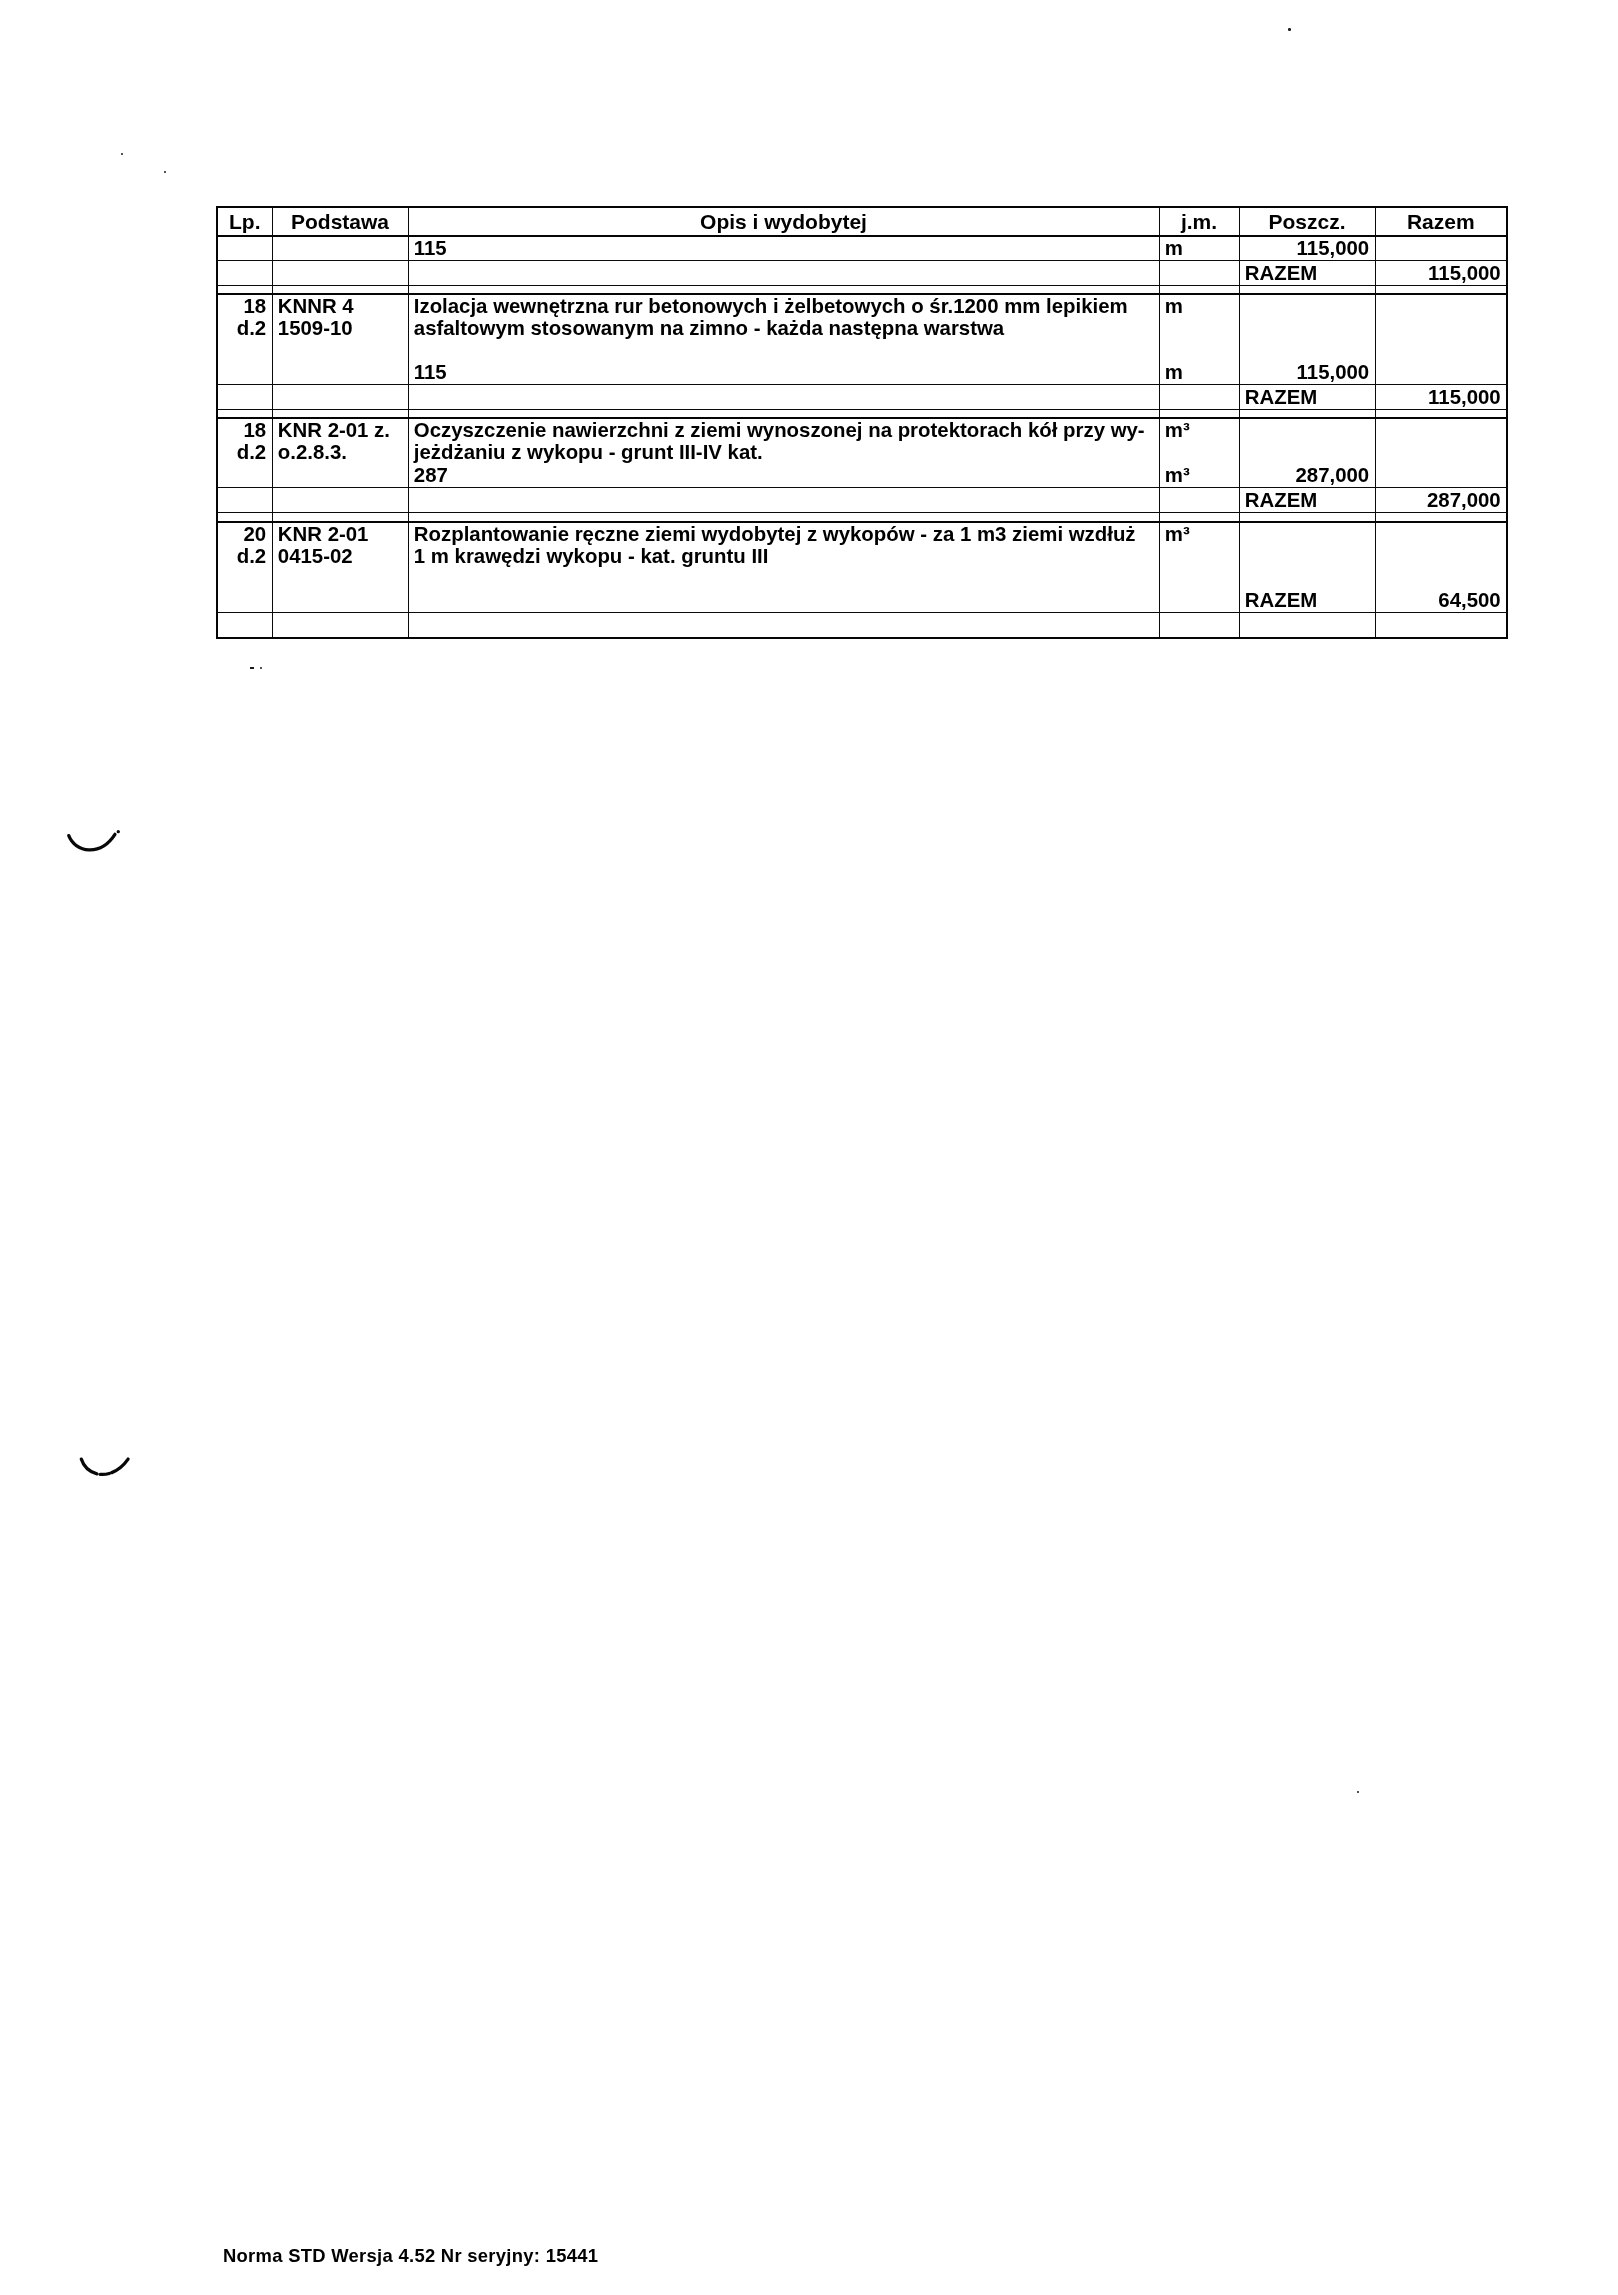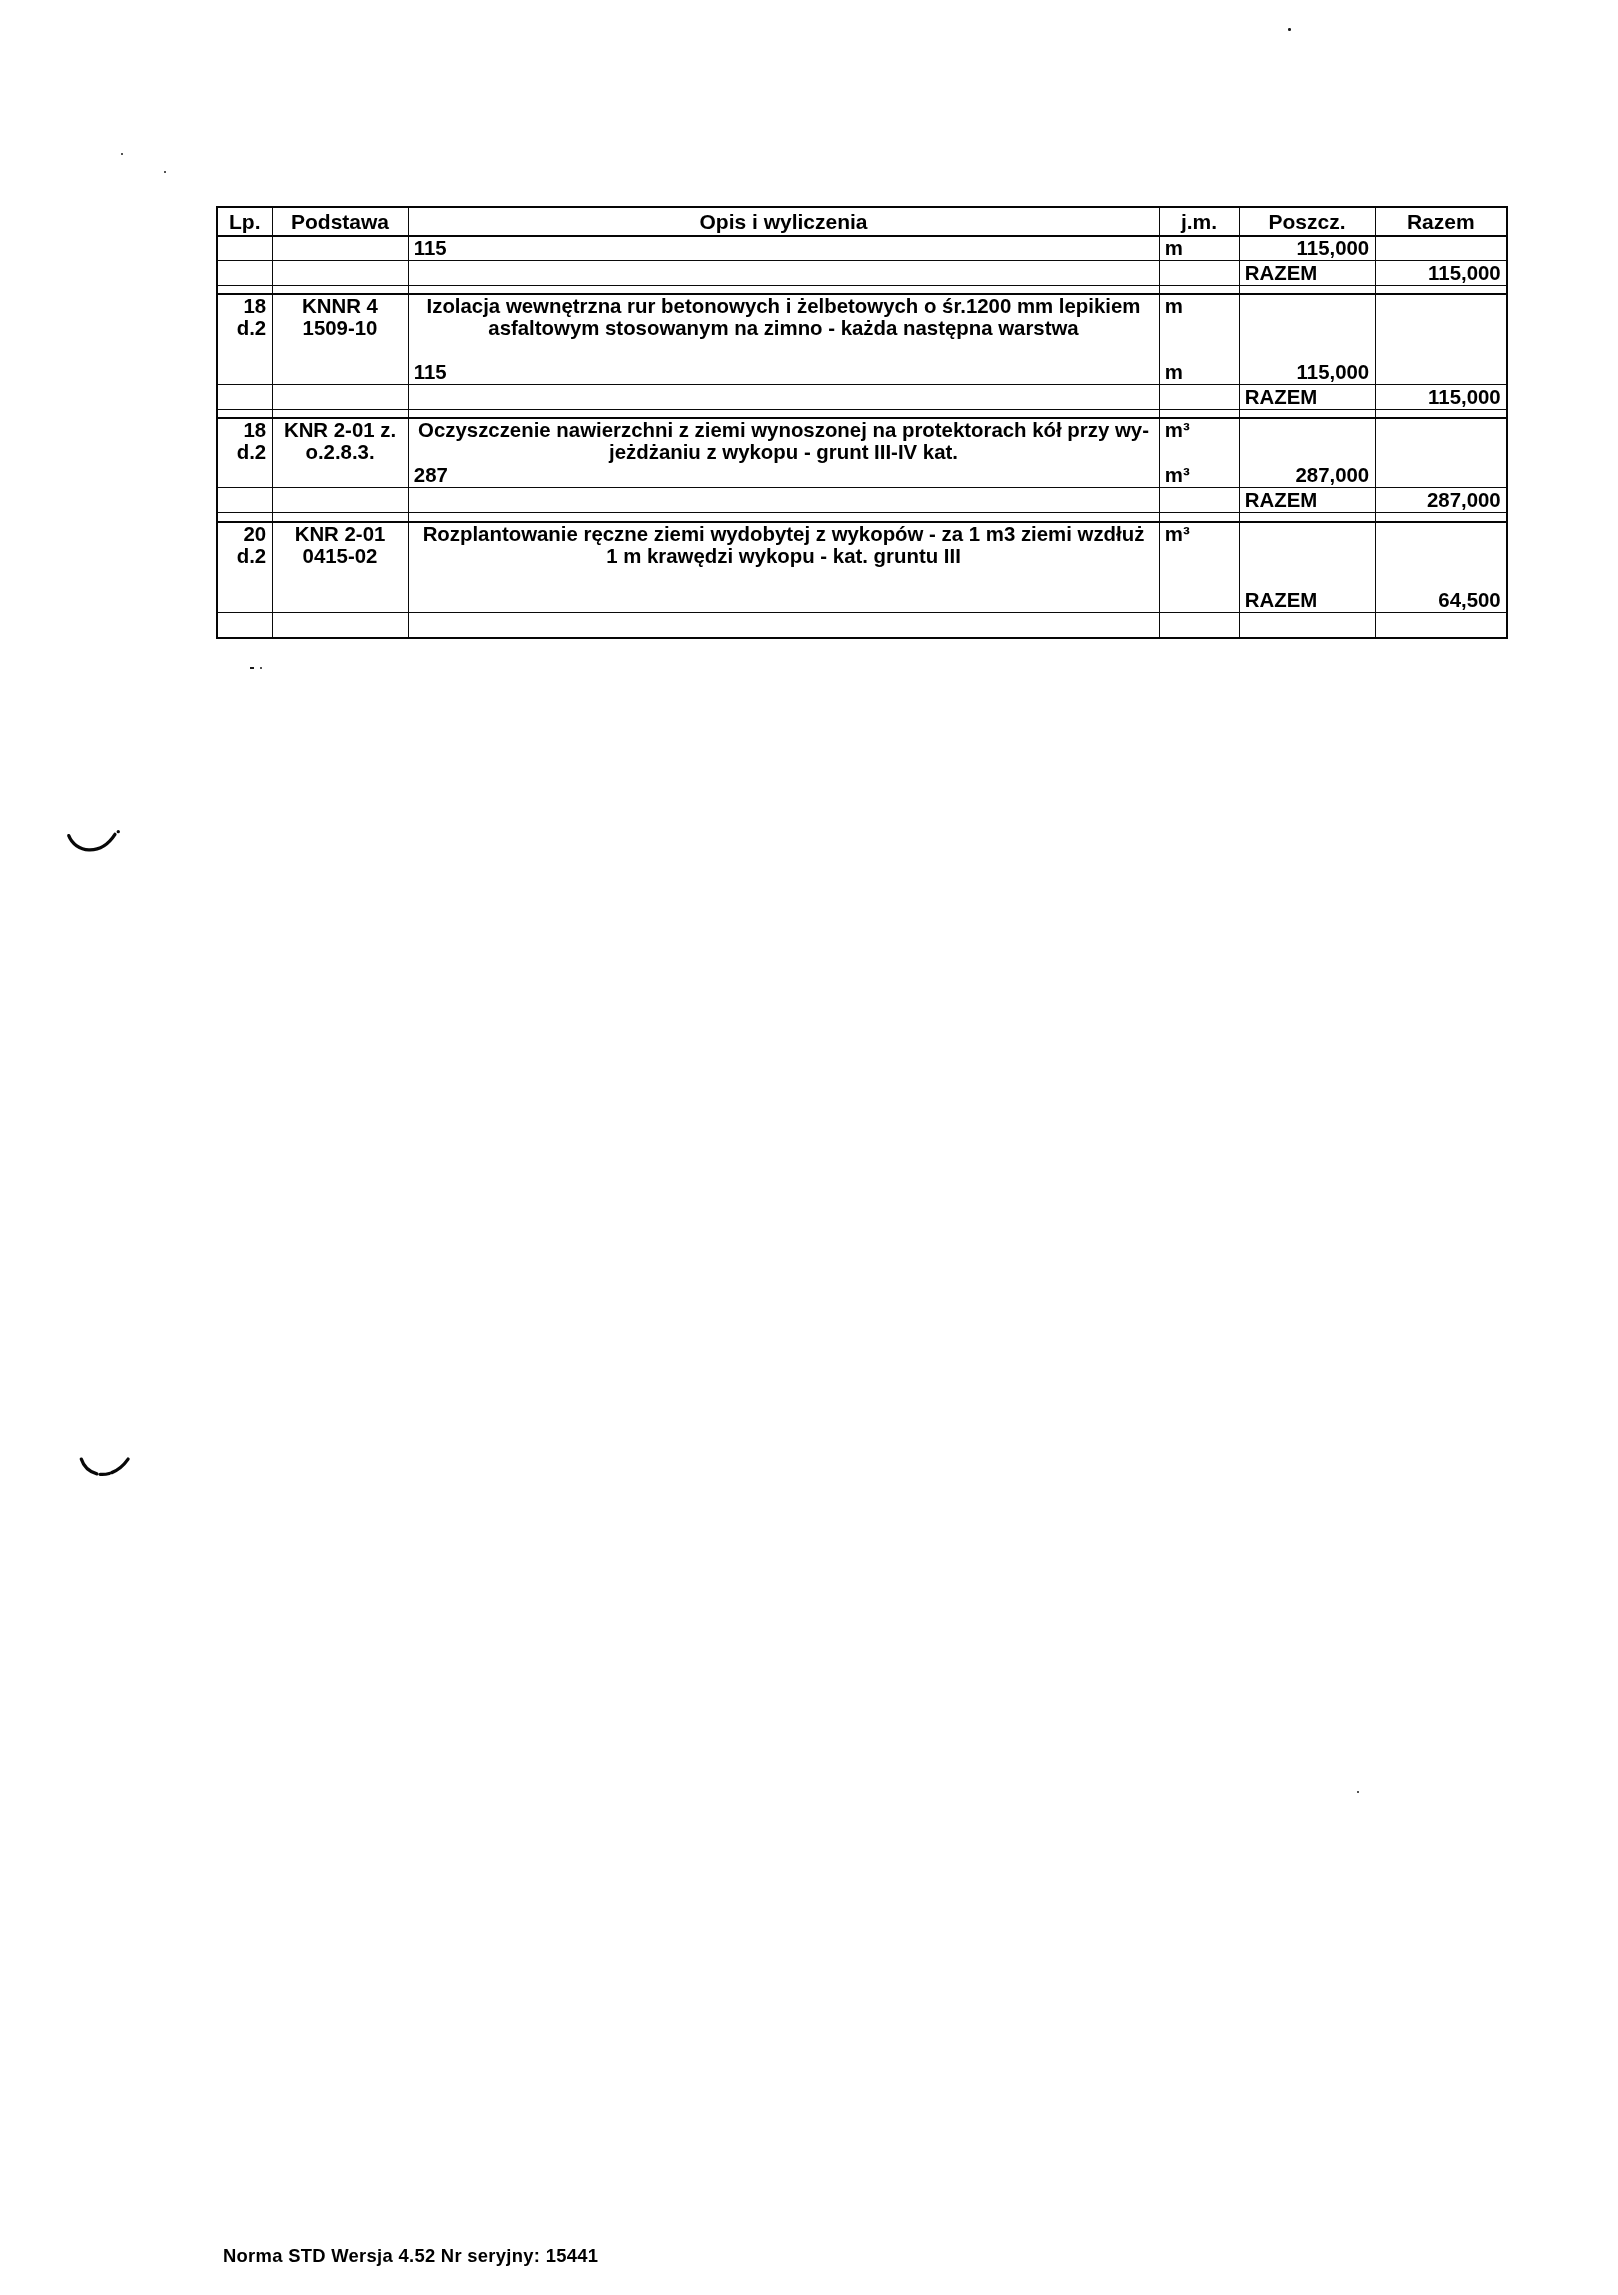--- a/index.html
+++ b/index.html
@@ -54,21 +54,21 @@
   tr.r-desc3 td, tr.r-desc2 td { vertical-align: top; padding-top: 0; }
 
   
   .cell-lp      { text-align: right; padding-right: 3.3px; }
   .cell-podst   { text-align: left; }
   .cell-opis    { text-align: left; }
   .cell-jm      { text-align: left; white-space: nowrap; }
   .cell-poszcz  { text-align: right; white-space: nowrap; }
   .cell-poszcz.razem-label { text-align: left; }
   .cell-razem   { text-align: right; white-space: nowrap; }
-  .desc-line { white-space: nowrap; text-align: center; }
+  .desc-line { white-space: nowrap; }
 
   
   .pen-arc { position: absolute; }
   .pen-arc svg { display: block; }
 
   
   .speck {
     position: absolute;
     background: #1a1a1a;
     border-radius: 50%;
@@ -97,21 +97,21 @@
       <col style="width:751px">
       <col style="width:80px">
       <col style="width:136px">
       <col style="width:132px">
     </colgroup>
 
     <tbody>
         <tr class="r-header">
       <th>Lp.</th>
       <th>Podstawa</th>
-      <th>Opis i wyliczenia</th>
+      <th>Opis i wydobytej</th>
       <th>j.m.</th>
       <th>Poszcz.</th>
       <th>Razem</th>
     </tr>
 
     <tr class="r-calc">
       <td class="cell-lp"></td>
       <td class="cell-podst"></td>
       <td class="cell-opis">115</td>
       <td class="cell-jm">m</td>

